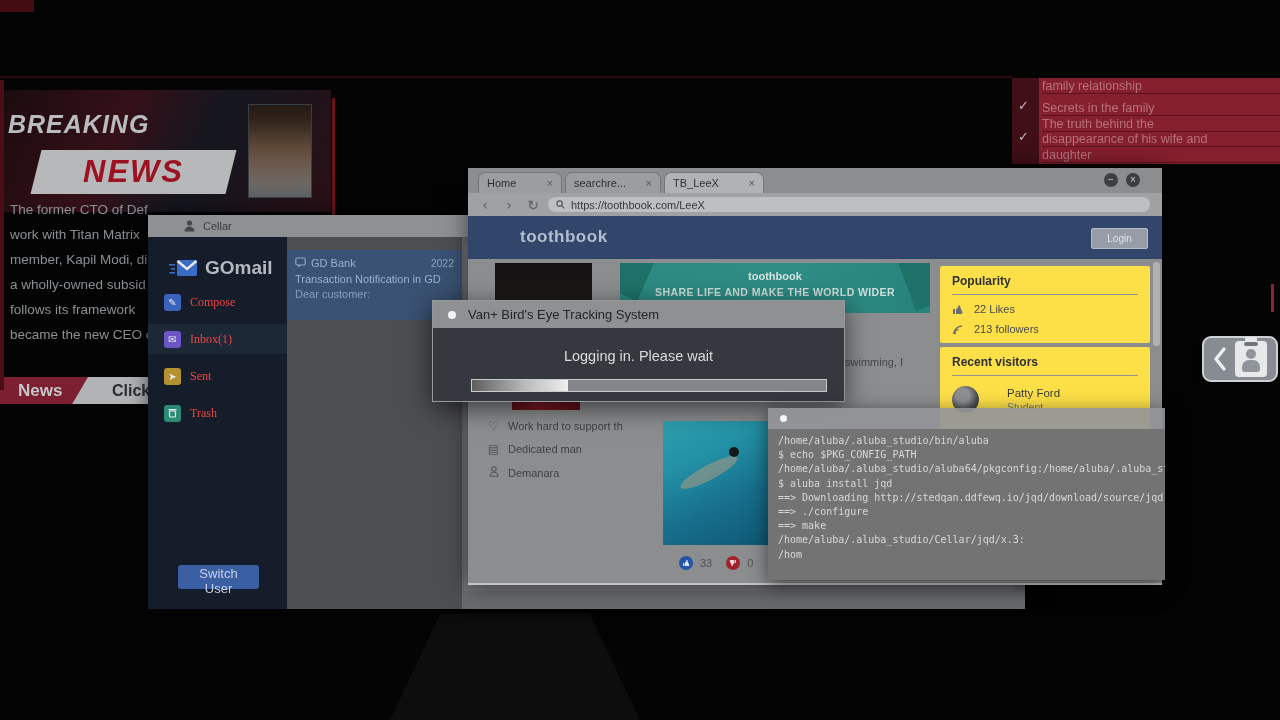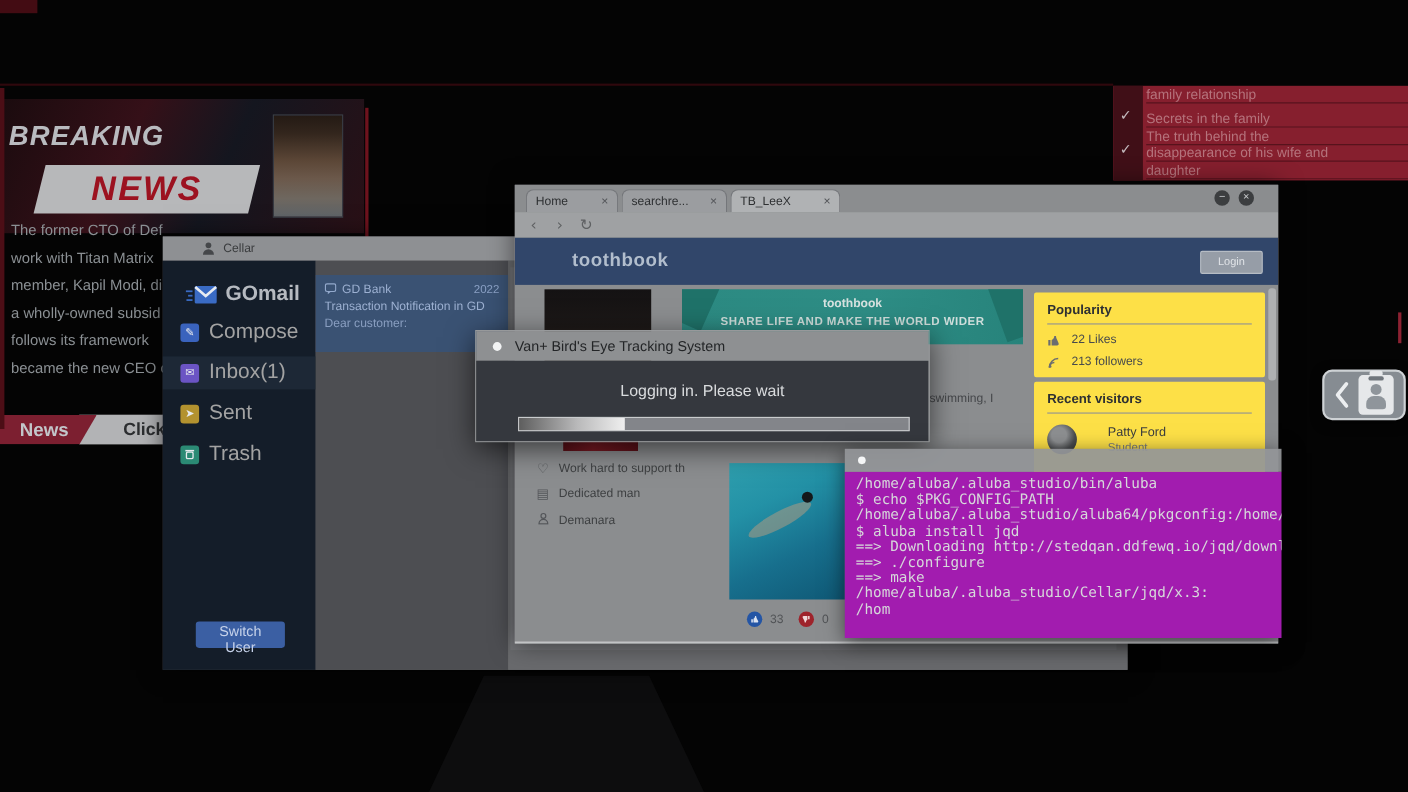--- a/index.html
+++ b/index.html
@@ -44,21 +44,21 @@
   .email-topbar svg{margin-left:36px;}
   .email-user{margin-left:8px;font-size:11px;color:#3a3c3e;}
   .email-sidebar{position:absolute;left:0;top:22px;width:139px;bottom:0;background:#141d29;}
   .gomail{position:absolute;left:20px;top:20px;display:flex;align-items:center;gap:7px;}
   .gomail-text{font-size:19px;font-weight:bold;color:#b6bac0;}
   .folder{position:absolute;left:0;width:100%;height:30px;display:flex;align-items:center;cursor:default;}
   .folder.hl{background:#1d2836;}
   .folder-icon{width:17px;height:17px;border-radius:3px;margin-left:16px;display:flex;align-items:center;
                justify-content:center;font-size:10px;color:#e7eaee;font-family:"DejaVu Sans",sans-serif;}
   .f-compose{background:#3a63bd;} .f-inbox{background:#6b54c4;} .f-sent{background:#b3922f;} .f-trash{background:#2b8a74;}
-  .folder-label{margin-left:9px;font-size:19px;color:#a3a3a3;}
+  .folder-label{margin-left:9px;font-size:12px;color:#ef4444;font-family:Liberation Serif, serif;}
   .switch-user{position:absolute;left:30px;top:328px;width:81px;height:24px;background:#3b5fa3;border:none;
                border-radius:3px;font-size:13px;color:#c6d2ea;font-family:"Liberation Sans",sans-serif;}
   .email-list{position:absolute;left:139px;top:22px;width:175px;bottom:0;background:#4d4e52;}
   .email-item{position:absolute;left:0;top:13px;width:100%;height:70px;background:#3a5273;padding:7px 8px;}
   .ei-row1{display:flex;font-size:11px;color:#9cb0d1;}
   .ei-row1 svg{margin-right:5px;flex:none;}
   .ei-date{margin-left:auto;font-size:10.5px;color:#8aa0c4;}
   .ei-subject{margin-top:4px;font-size:11px;color:#9cb0d1;white-space:nowrap;overflow:hidden;}
   .ei-preview{margin-top:3px;font-size:11px;color:#899ec0;}
   .email-content{position:absolute;left:314px;top:22px;right:0;bottom:0;background:#696a6d;}
@@ -138,22 +138,22 @@
   .modal-body{position:absolute;left:0;top:27px;right:0;bottom:0;background:#35383e;}
   .modal-msg{text-align:center;margin-top:20px;font-size:14.5px;color:#d9dbdd;}
   .progress{position:absolute;left:38px;right:17px;top:51px;height:13px;background:#83858a;border:1px solid #c9cbcd;}
   .progress-fill{height:100%;background:linear-gradient(90deg,#5e5e5e 0%,#b9b9ba 55%,#efefef 100%);}
 
   
   .terminal{position:absolute;left:768px;top:408px;width:397px;height:172px;z-index:25;
             box-shadow:0 4px 18px rgba(0,0,0,.55);}
   .term-titlebar{height:21px;background:rgba(146,149,152,.92);display:flex;align-items:center;}
   .term-dot{width:7px;height:7px;border-radius:50%;background:#f5f6f7;margin-left:12px;}
-  .term-body{position:absolute;left:0;top:21px;right:0;bottom:0;background:#a21caf;padding:5px 0 0 10px;
-             font-family:"DejaVu Sans Mono",monospace;font-size:13px;line-height:14.2px;color:#d6d8da;
+  .term-body{position:absolute;left:0;top:21px;right:0;bottom:0;background:#737373;padding:5px 0 0 10px;
+             font-family:"DejaVu Sans Mono",monospace;font-size:10px;line-height:14.2px;color:#d6d8da;
              white-space:nowrap;overflow:hidden;}
 
   
   .drawer{position:absolute;left:1202px;top:336px;width:76px;height:46px;background:#868c92;
           border:2px solid #ced2d5;border-radius:9px;z-index:30;box-shadow:0 3px 10px rgba(0,0,0,.5);
           display:flex;align-items:center;}
   .badge{margin-left:8px;width:32px;height:36px;background:#e6e8ea;border-radius:4px;position:relative;}
   .badge-clip{position:absolute;left:10px;top:-4px;width:12px;height:5px;background:#e6e8ea;border-radius:2px;}
   .badge-notch{position:absolute;left:9px;top:1px;width:14px;height:4px;background:#70767c;border-radius:2px;}
   .badge-head{position:absolute;left:11px;top:8px;width:10px;height:10px;border-radius:50%;background:#8f959b;}
@@ -279,20 +279,27 @@
         <span>TB_LeeX</span>
         <span class="tab-x">×</span>
       </div>
       <div class="win-btn" style="right:44px">−</div>
       <div class="win-btn" style="right:22px">×</div>
     </div>
     <div class="toolbar">
       <span class="nav-glyph">‹</span>
       <span class="nav-glyph">›</span>
       <span class="nav-glyph">↻</span>
+      <div class="urlbox">
+        <svg width="9" height="9" viewBox="0 0 9 9">
+          <circle cx="3.6" cy="3.6" r="2.7" fill="none" stroke="#55575a" stroke-width="1.2"></circle>
+          <line x1="5.8" y1="5.8" x2="8.3" y2="8.3" stroke="#55575a" stroke-width="1.2"></line>
+        </svg>
+        <span class="url-text">https://toothbook.com/LeeX</span>
+      </div>
     </div>
 
     <div class="page">
       <div class="tb-header">
         <div class="tb-logo">toothbook</div>
         <div class="login-btn">Login</div>
       </div>
       <div class="scrollbar"></div>
 
       <div class="profile-photo"></div>

